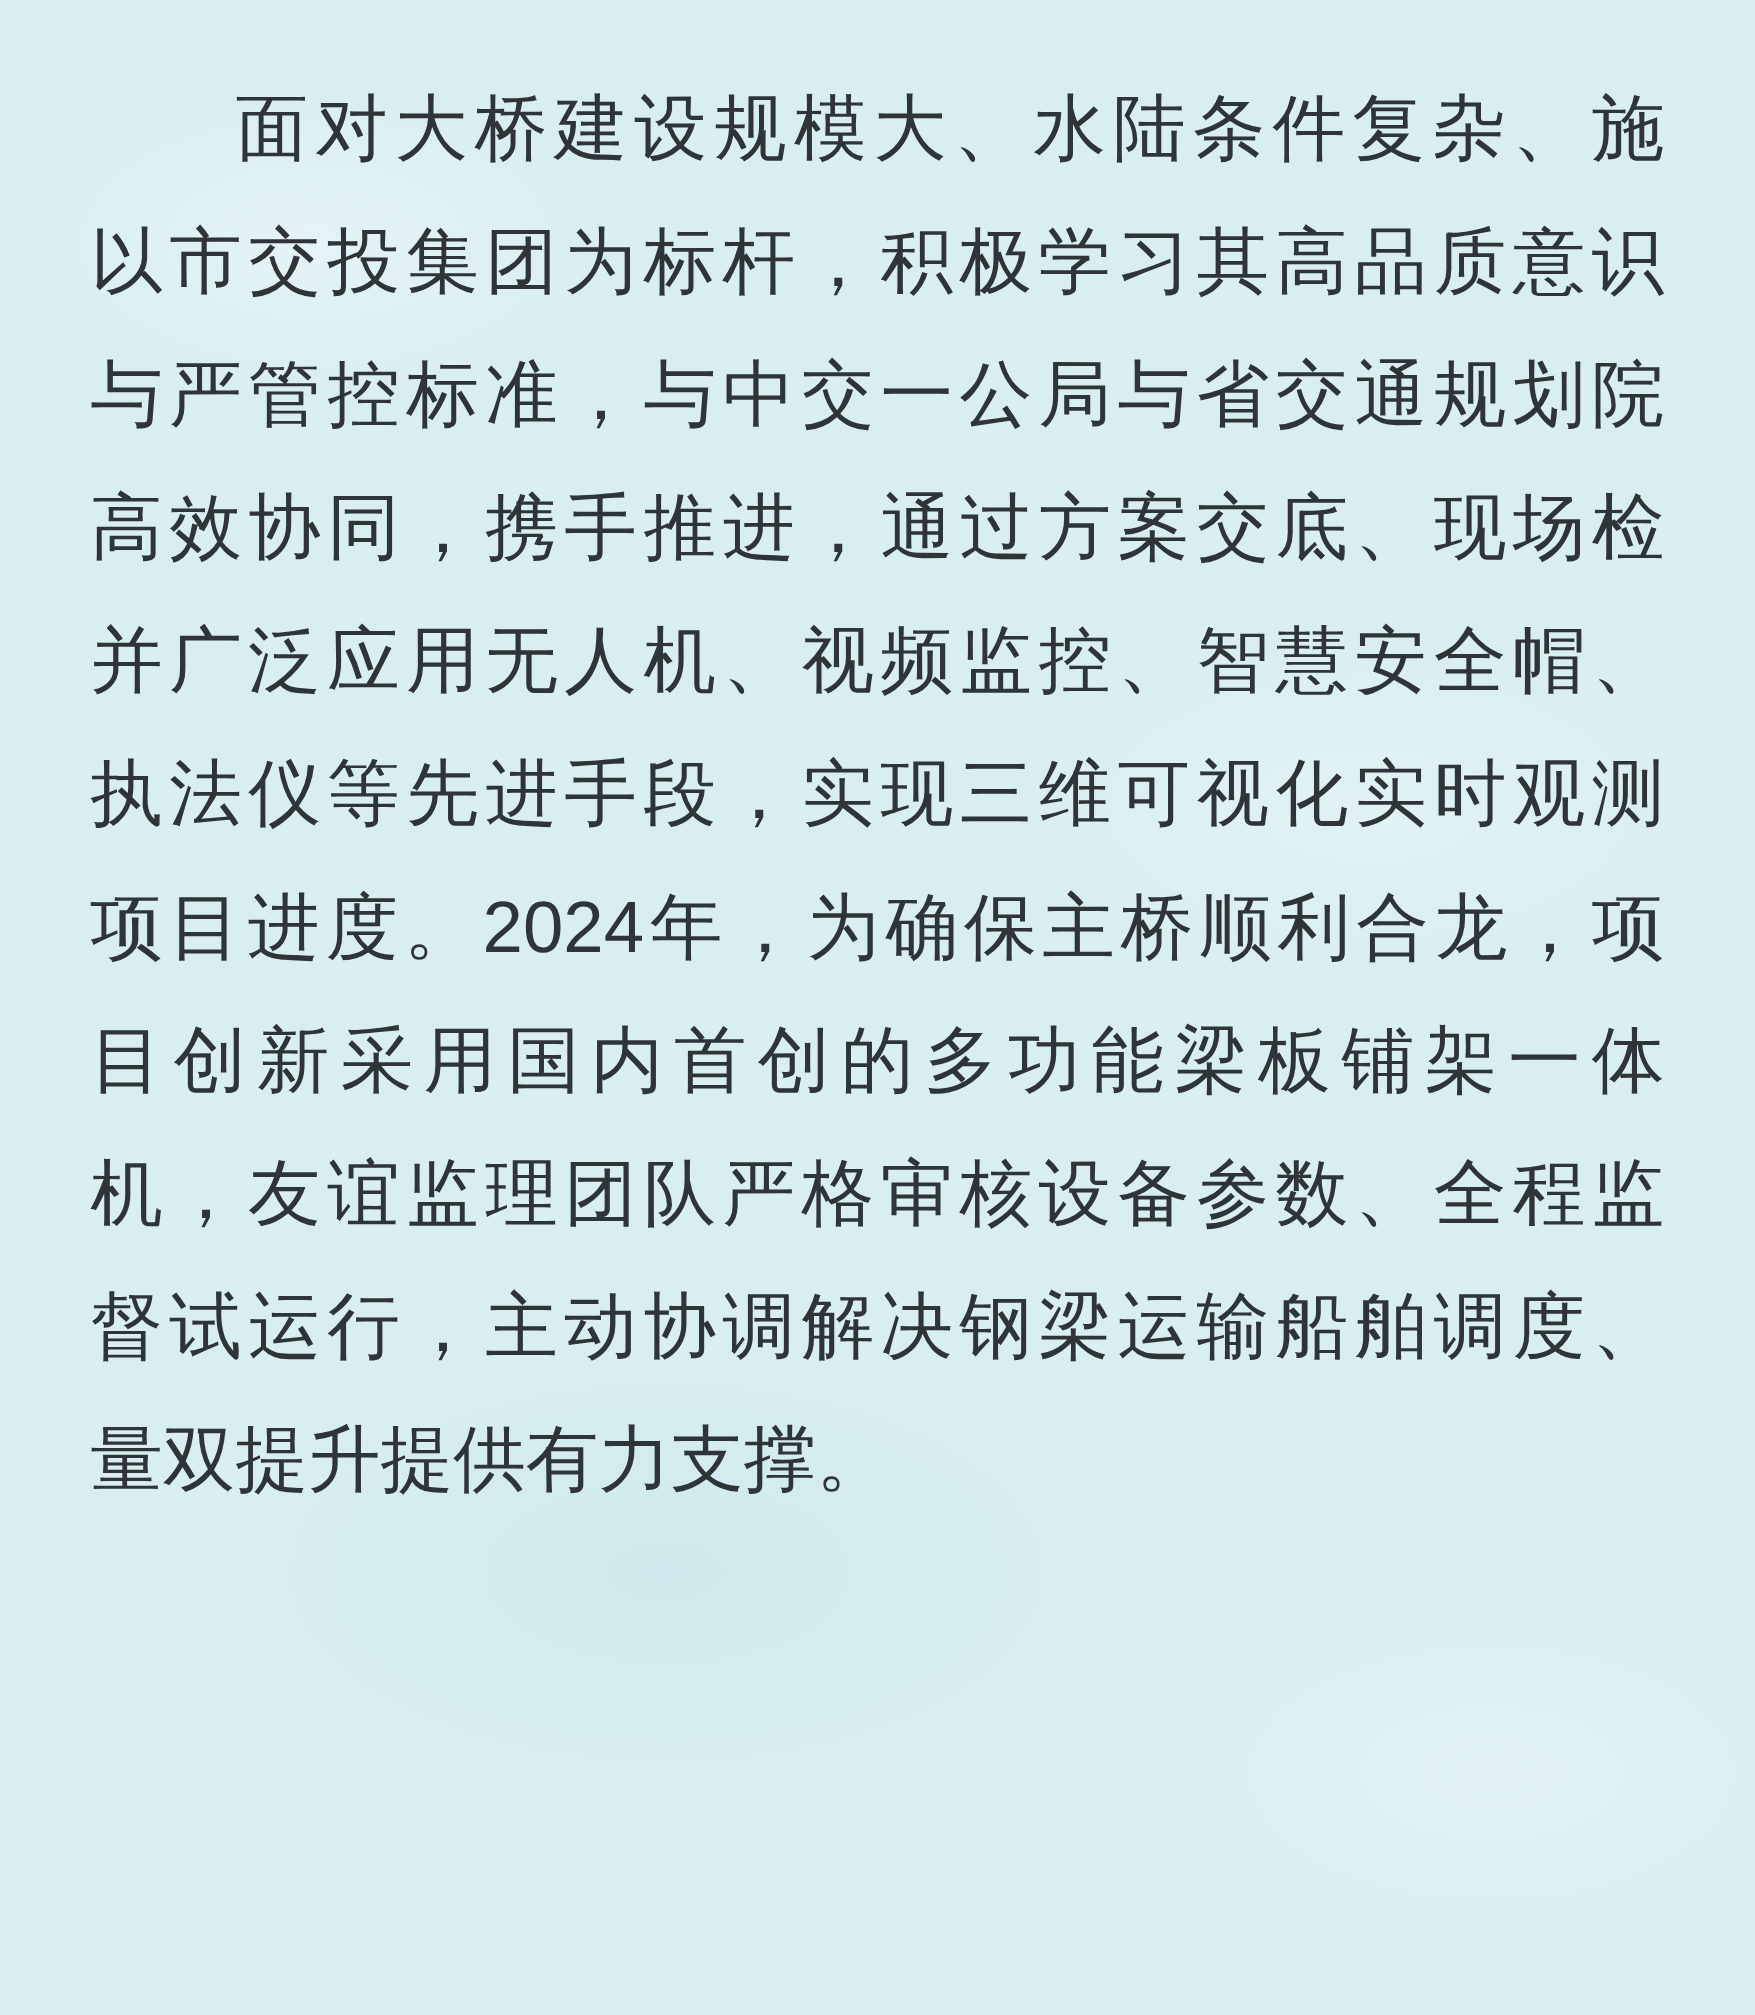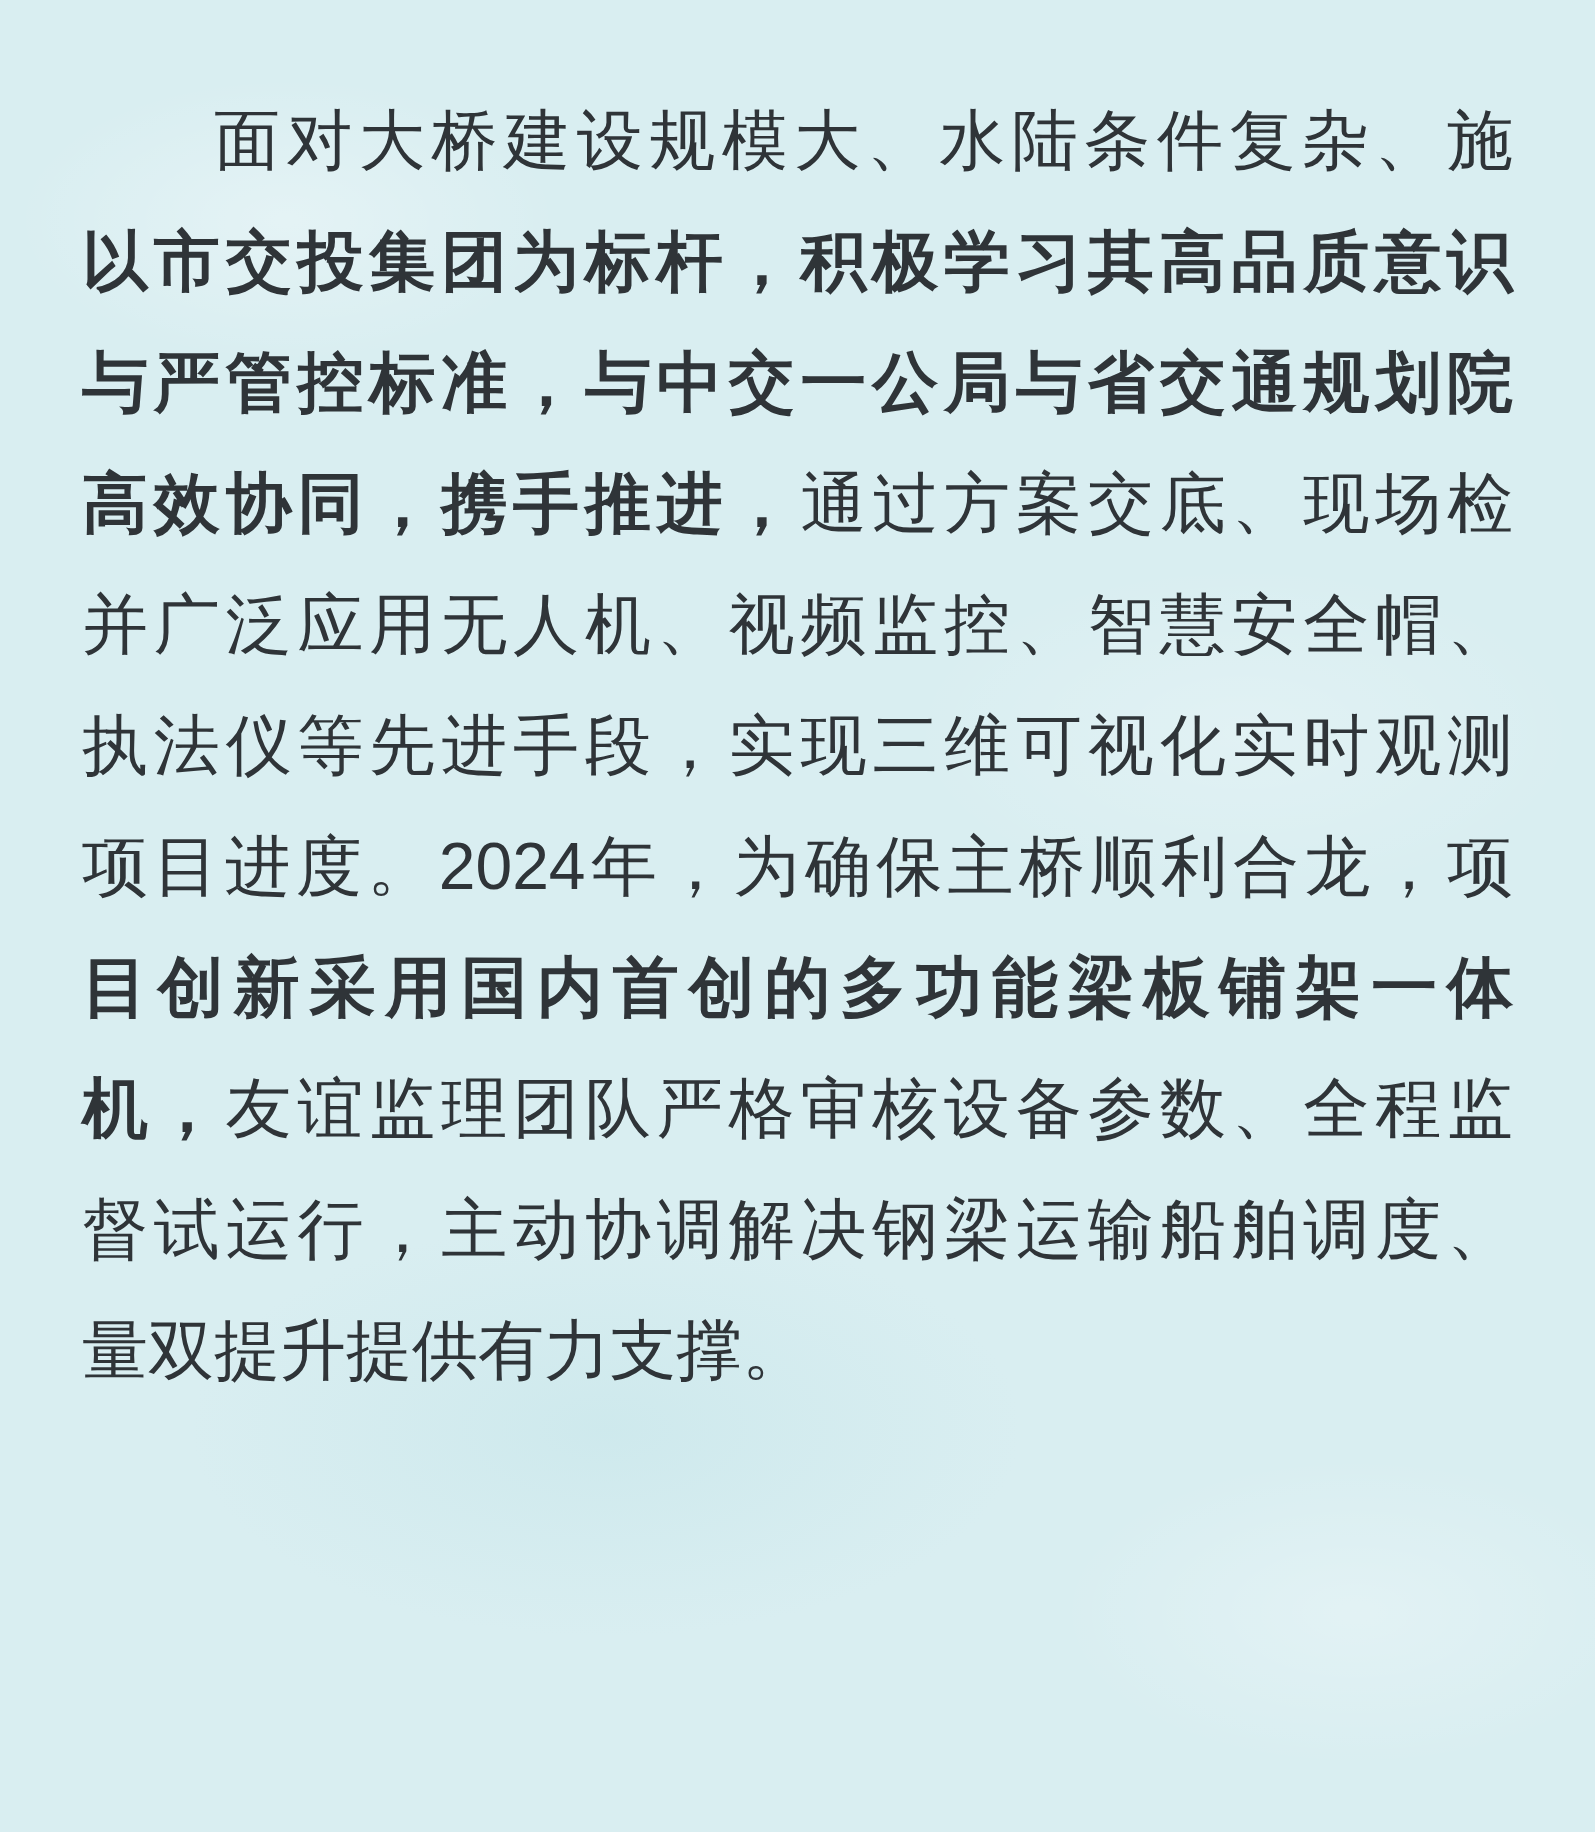--- a/index.html
+++ b/index.html
@@ -14,21 +14,21 @@
     background-color: var(--bg-color, #d9eef1);
     background-image:
       radial-gradient(ellipse 420px 220px at 18% 12%, rgba(255,255,255,0.30), rgba(255,255,255,0) 65%),
       radial-gradient(ellipse 520px 260px at 78% 40%, rgba(255,255,255,0.22), rgba(255,255,255,0) 65%),
       radial-gradient(ellipse 640px 320px at 38% 78%, rgba(186,224,229,0.35), rgba(186,224,229,0) 65%),
       radial-gradient(ellipse 460px 240px at 85% 88%, rgba(255,255,255,0.25), rgba(255,255,255,0) 65%);
   }
   .article {
     box-sizing: border-box;
     width: 1595px;
-    padding: 80px 82px 0 82px;
+    padding: 56px 82px 0 82px;
   }
   .line {
     font-size: 66px;
     line-height: 121px;
     color: var(--text-color, #2f3438);
     text-align: justify;
     text-align-last: justify;
     -moz-text-align-last: justify;
     white-space: normal;
   }
@@ -37,21 +37,21 @@
   }
   .line.last {
     text-align: right;
     text-align-last: left;
     -moz-text-align-last: left;
   }
   .seg {
     font-weight: 400;
   }
   .seg.bold {
-    font-weight: 700;
+    font-weight: 400;
   }
 </style>
 </head>
 <body>
 
 <div class="article">
     <div class="line indent"><span class="seg">面对大桥建设规模大、水陆条件复杂、施</span></div>
     <div class="line"><span class="seg bold">以市交投集团为标杆，积极学习其高品质意识</span></div>
     <div class="line"><span class="seg bold">与严管控标准，与中交一公局与省交通规划院</span></div>
     <div class="line"><span class="seg bold">高效协同，携手推进，</span><span class="seg">通过方案交底、现场检</span></div>

